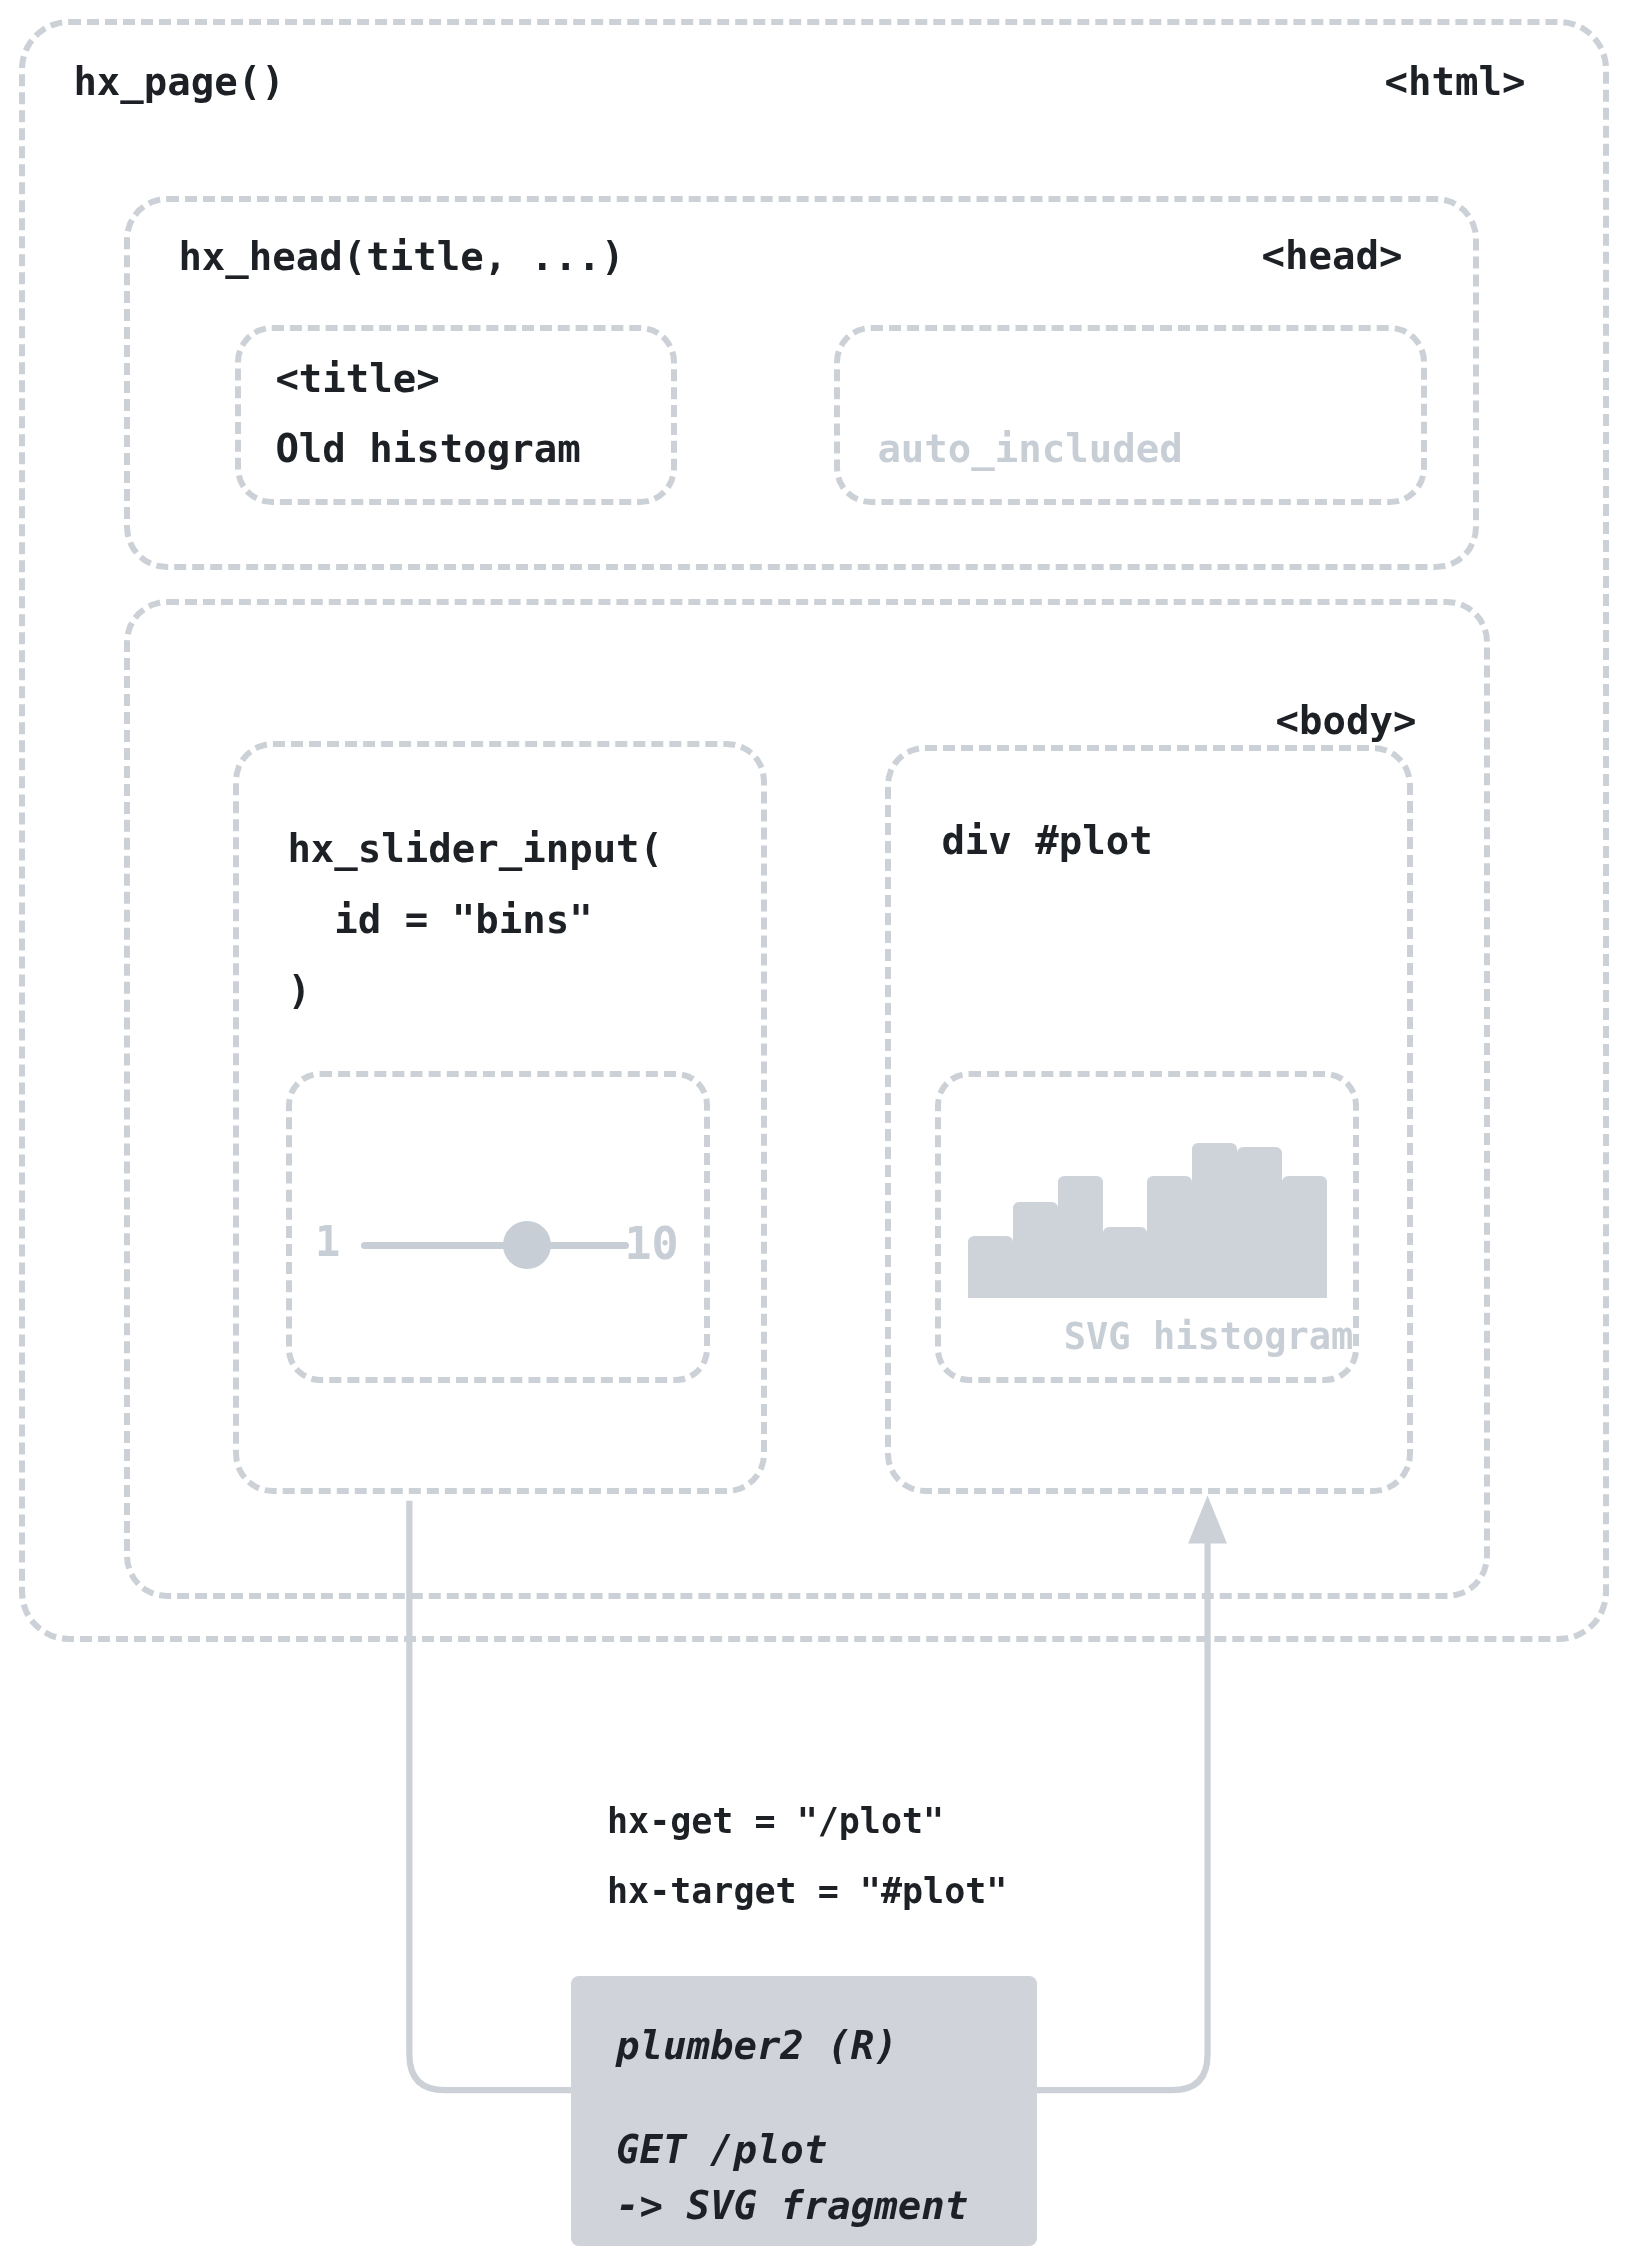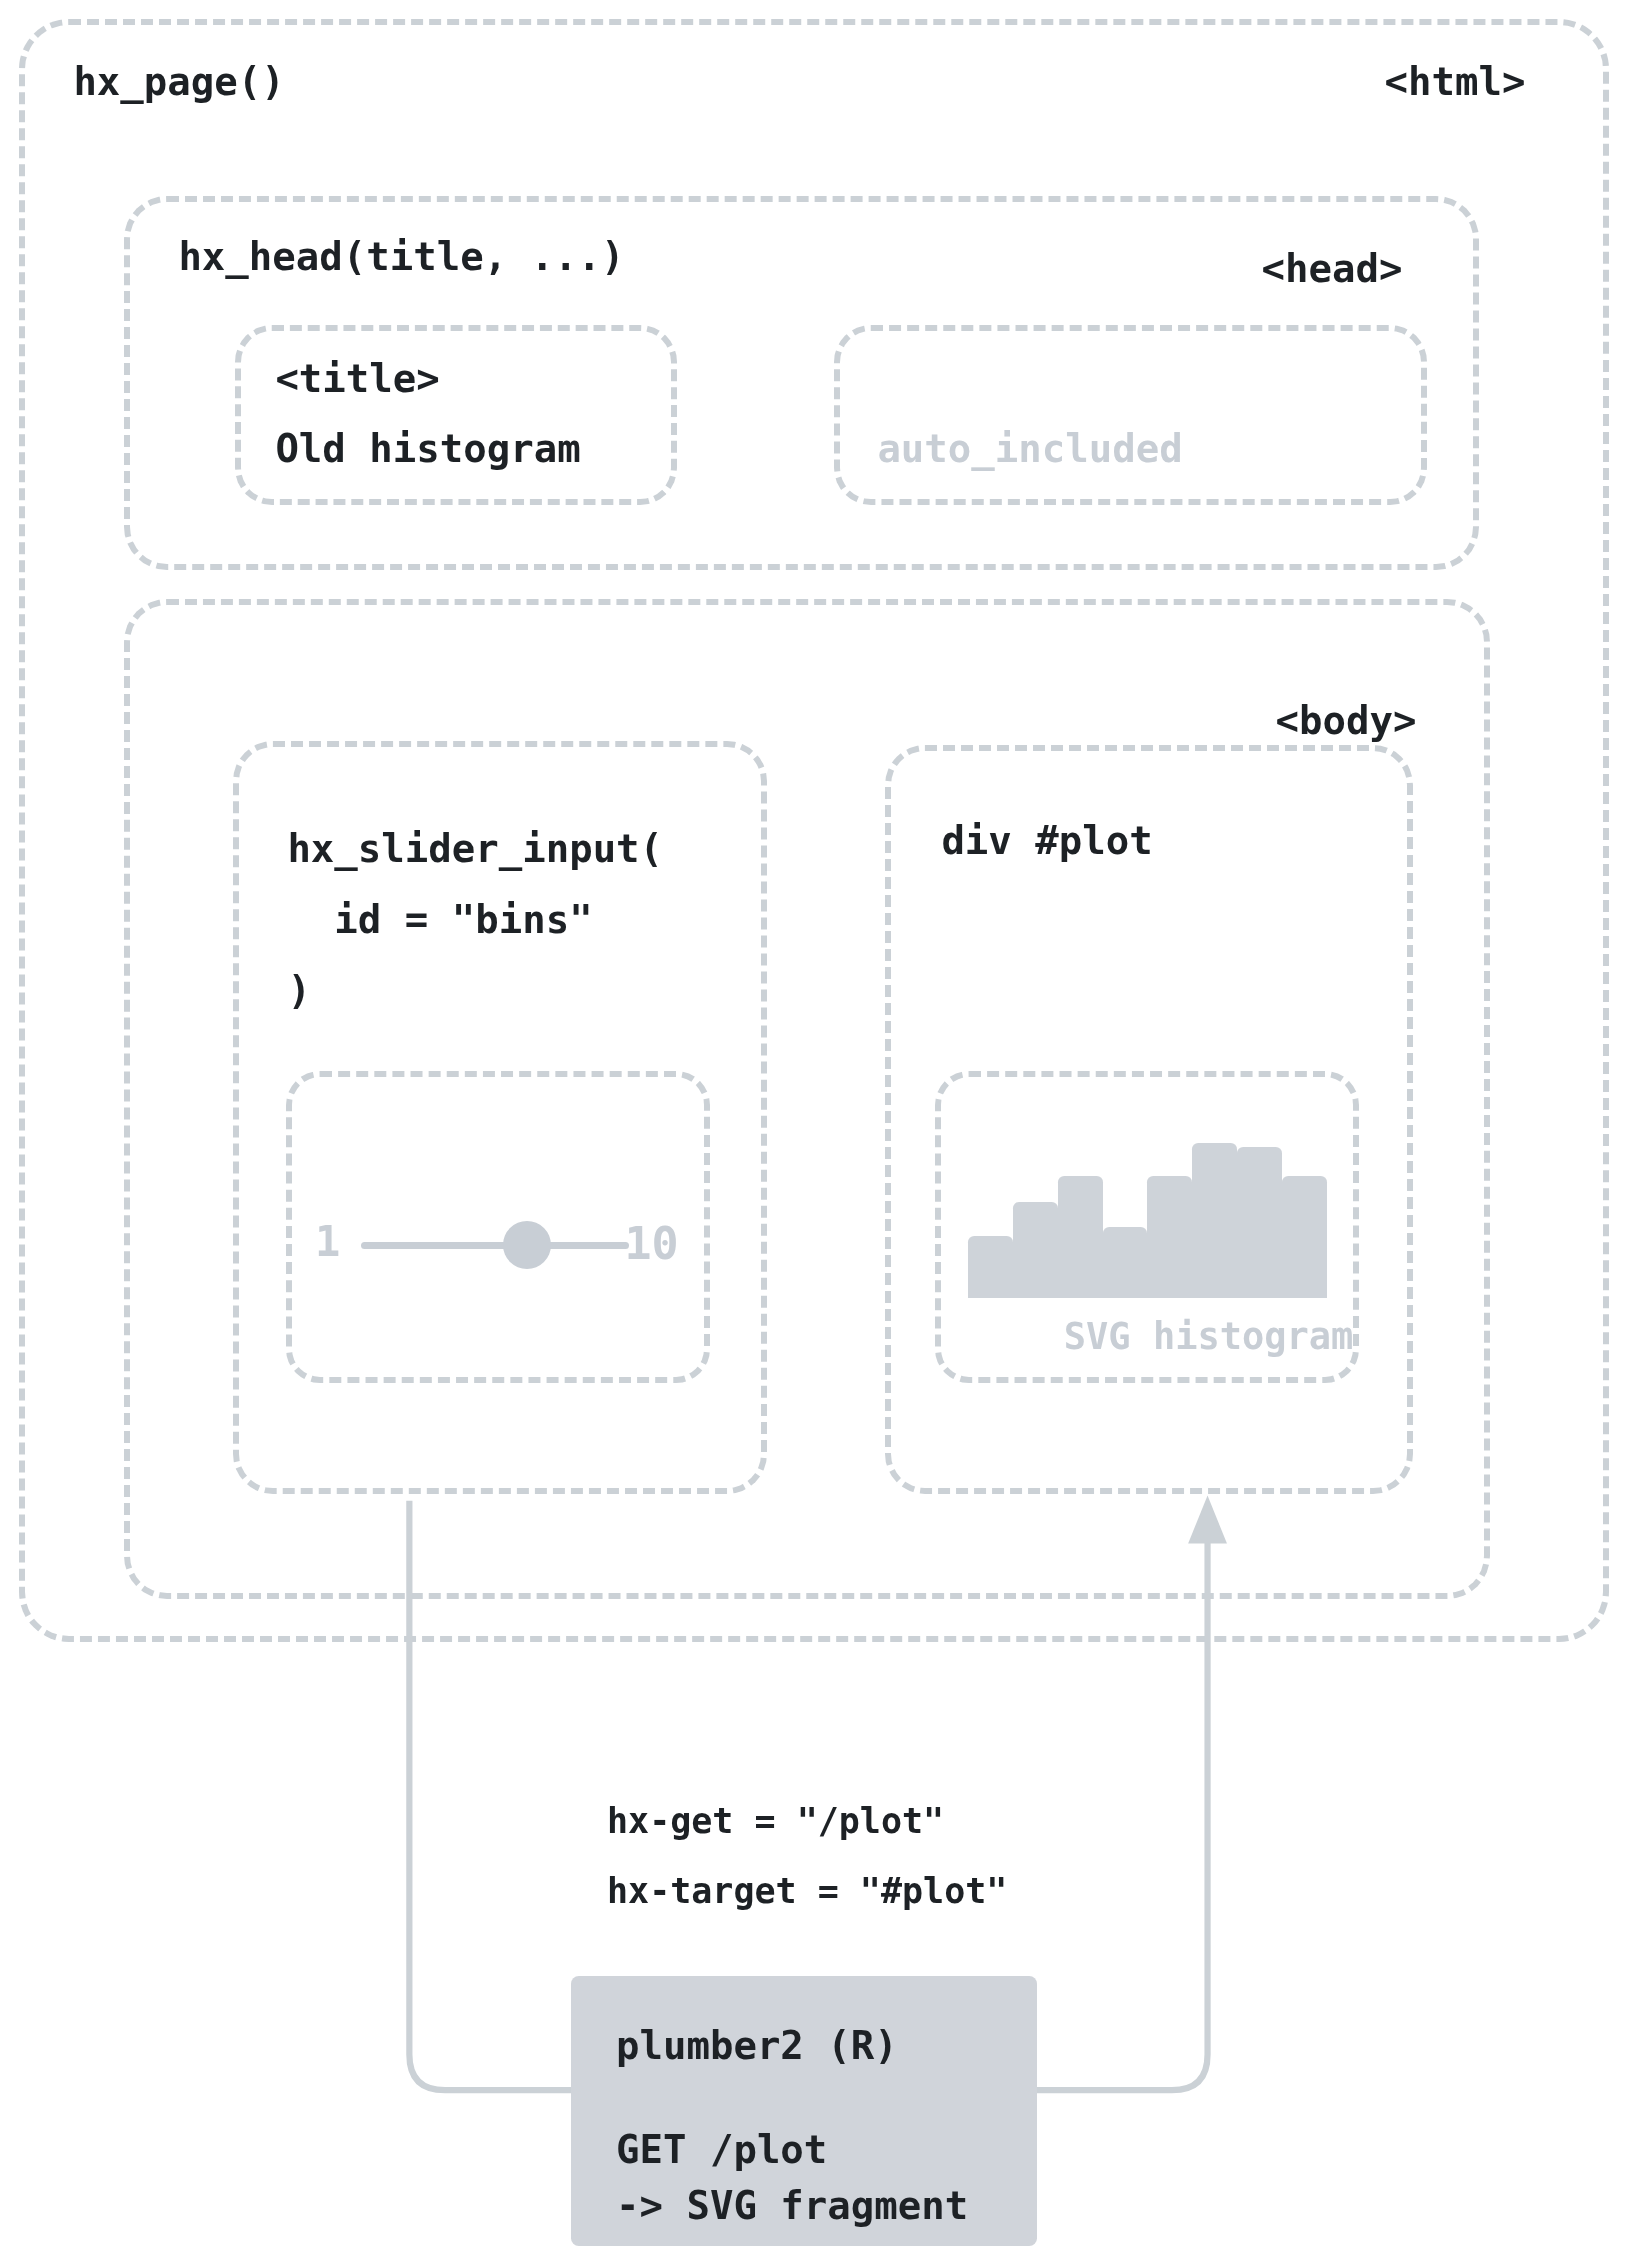--- a/index.html
+++ b/index.html
@@ -64,38 +64,38 @@
   .connector-path{fill:none;stroke:var(--dash);stroke-width:8px;}
   .arrow-head{fill:var(--dash);stroke:none;}
 
   
   .attrs-block{position:absolute;left:607px;top:1786px;}
   .attr-line{font-size:35px;line-height:70px;color:var(--ink);white-space:pre;}
 
   
   .server-box{
     position:absolute;left:571px;top:1976px;width:466px;height:270px;
-    background:var(--server);border-radius:7.8px;color:var(--ink);
+    background:var(--server);border-radius:7.8px;color:var(--ink);font-style:italic;
   }
   .server-title{position:absolute;left:45px;top:47px;font-size:39px;white-space:pre;}
   .server-line-1{position:absolute;left:45px;top:151px;font-size:39px;white-space:pre;}
   .server-line-2{position:absolute;left:45px;top:207px;font-size:39px;white-space:pre;}
 </style>
 </head>
 <body>
 
 <div id="canvas">
 
   <div class="box outer-box">
     <div class="lbl" style="left:48px;top:35px">hx_page()</div>
     <div class="lbl" style="right:78px;top:35px">&lt;html&gt;</div>
 
     <div class="box" style="left:99px;top:171px;width:1343px;height:362px;border-radius:43px">
       <div class="lbl" style="left:48px;top:33px">hx_head(title, ...)</div>
-      <div class="lbl" style="right:71px;top:45px">&lt;head&gt;</div>
+      <div class="lbl" style="right:71px;top:32px">&lt;head&gt;</div>
 
       <div class="box" style="left:105px;top:123px;width:430px;height:168px;border-radius:37px">
         <div class="lbl" style="left:34px;top:26px">&lt;title&gt;</div>
         <div class="lbl" style="left:34px;top:96px">Old histogram</div>
       </div>
 
       <div class="box" style="left:704px;top:123px;width:581px;height:168px;border-radius:37px">
         <div class="lbl muted" style="left:37px;top:96px">auto_included</div>
       </div>
     </div>

